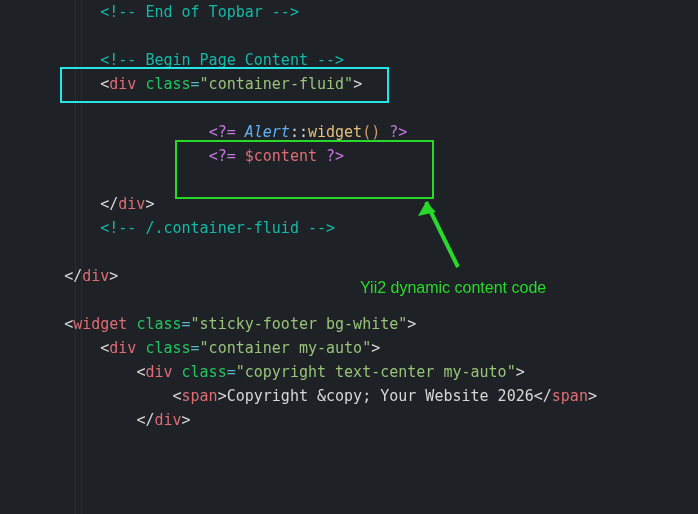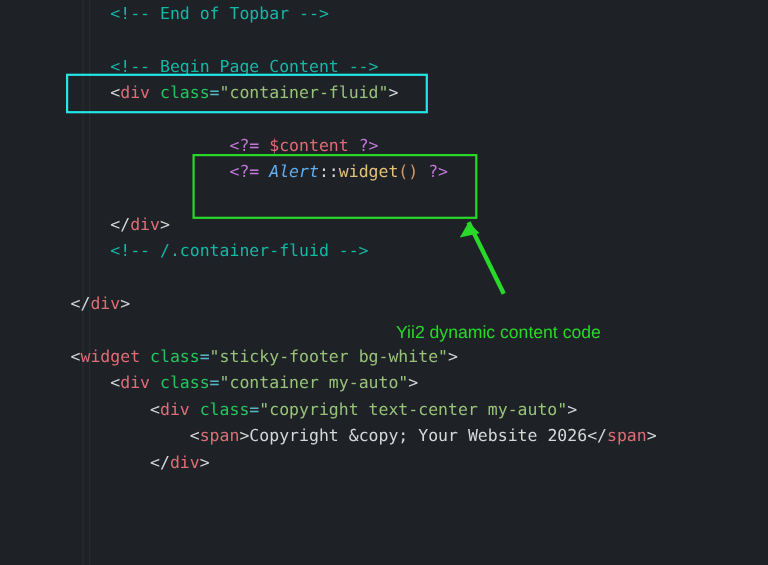--- a/index.html
+++ b/index.html
@@ -74,22 +74,22 @@
 
 <div class="editor">
   <div class="indent-guide ig1"></div>
   <div class="indent-guide ig2"></div>
 
   <div class="line">        <span class="comment">&lt;!-- End of Topbar --&gt;</span></div>
   <div class="line"> </div>
   <div class="line">        <span class="comment">&lt;!-- Begin Page Content --&gt;</span></div>
   <div class="line">        <span class="bracket">&lt;</span><span class="tag">div</span> <span class="attr">class</span><span class="eq">=</span><span class="string">"container-fluid"</span><span class="bracket">&gt;</span></div>
   <div class="line"> </div>
+  <div class="line">                    <span class="php-del">&lt;?=</span> <span class="php-class">Alert</span><span class="php-op">::</span><span class="php-func">widget</span><span class="php-paren">()</span> <span class="php-del">?&gt;</span></div>
   <div class="line">                    <span class="php-del">&lt;?=</span> <span class="php-var">$content</span> <span class="php-del">?&gt;</span></div>
-  <div class="line">                    <span class="php-del">&lt;?=</span> <span class="php-class">Alert</span><span class="php-op">::</span><span class="php-func">widget</span><span class="php-paren">()</span> <span class="php-del">?&gt;</span></div>
   <div class="line"> </div>
   <div class="line">        <span class="bracket">&lt;/</span><span class="tag">div</span><span class="bracket">&gt;</span></div>
   <div class="line">        <span class="comment">&lt;!-- /.container-fluid --&gt;</span></div>
   <div class="line"> </div>
   <div class="line">    <span class="bracket">&lt;/</span><span class="tag">div</span><span class="bracket">&gt;</span></div>
   <div class="line"> </div>
   <div class="line">    <span class="bracket">&lt;</span><span class="tag">widget</span> <span class="attr">class</span><span class="eq">=</span><span class="string">"sticky-footer bg-white"</span><span class="bracket">&gt;</span></div>
   <div class="line">        <span class="bracket">&lt;</span><span class="tag">div</span> <span class="attr">class</span><span class="eq">=</span><span class="string">"container my-auto"</span><span class="bracket">&gt;</span></div>
   <div class="line">            <span class="bracket">&lt;</span><span class="tag">div</span> <span class="attr">class</span><span class="eq">=</span><span class="string">"copyright text-center my-auto"</span><span class="bracket">&gt;</span></div>
   <div class="line">                <span class="bracket">&lt;</span><span class="tag">span</span><span class="bracket">&gt;</span><span><span>Copyright </span><span class="php-op">&amp;copy;</span><span> Your Website 2026</span></span><span class="bracket">&lt;/</span><span class="tag">span</span><span class="bracket">&gt;</span></div>
@@ -103,13 +103,13 @@
 <svg class="arrow" style="left:418px; top:192px; width:60px; height:85px;" viewBox="0 0 60 85">
   <defs>
     <marker id="ah" markerWidth="8" markerHeight="8" refX="4" refY="2" orient="auto">
       <polygon points="0 0, 8 2, 0 4, 2 2" fill="#29d929"></polygon>
     </marker>
   </defs>
   <line x1="40" y1="75" x2="8" y2="10" stroke="#29d929" stroke-width="4"></line>
   <polygon points="8,10 0,24 18,20" fill="#29d929"></polygon>
 </svg>
 
-<div class="annotation" style="left:360px; top:290px;">Yii2 dynamic content code</div>
+<div class="annotation" style="left:360px; top:275px;">Yii2 dynamic content code</div>
 
 </body></html>

